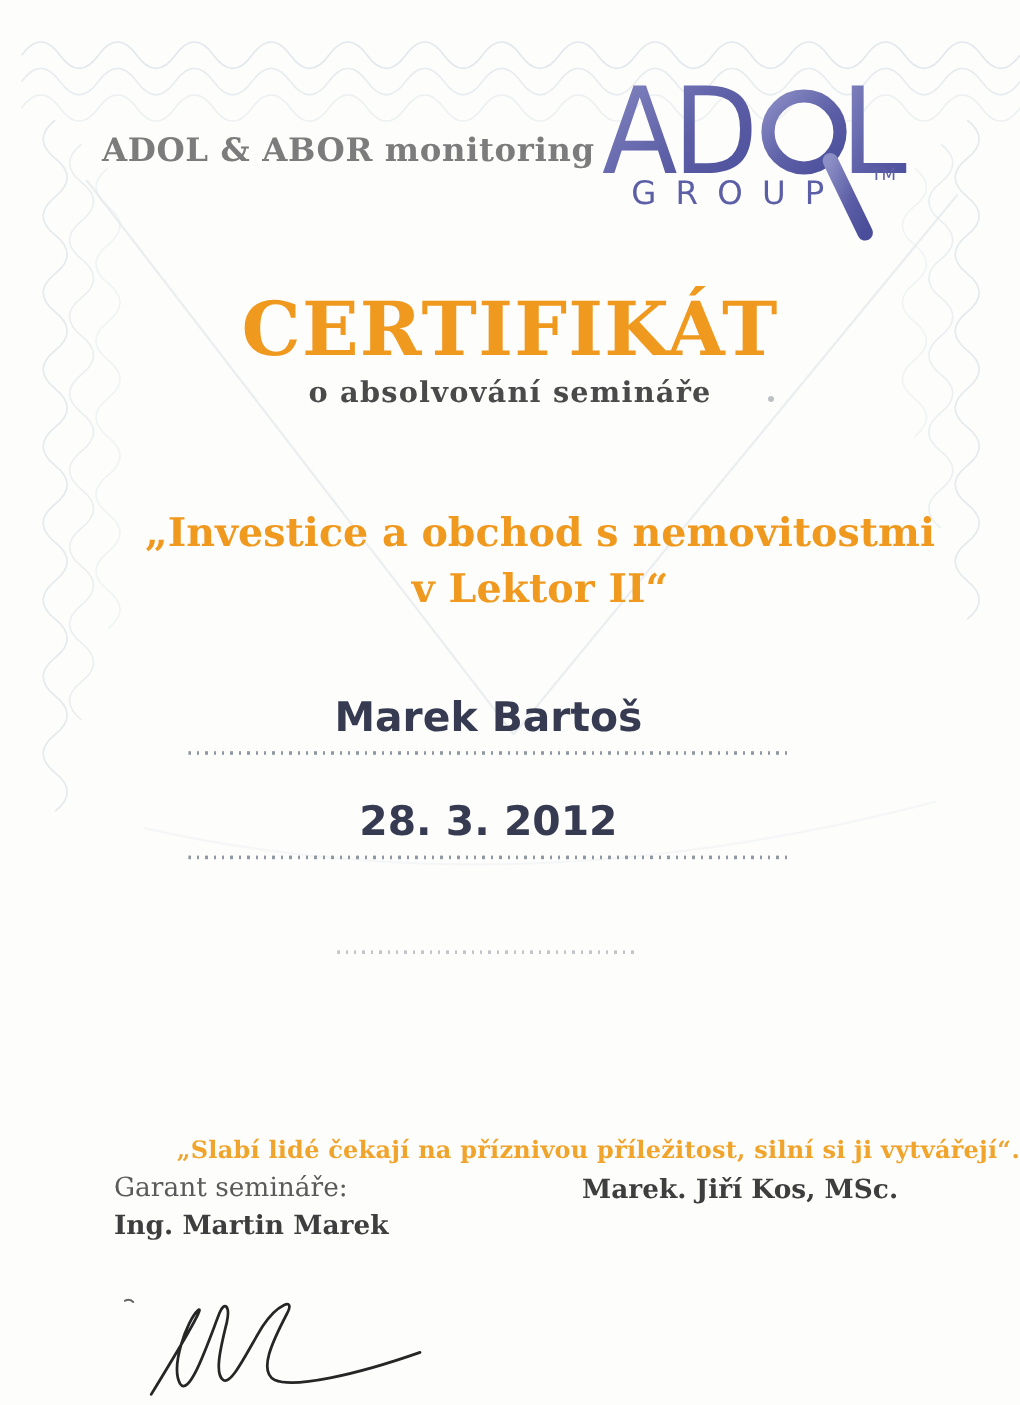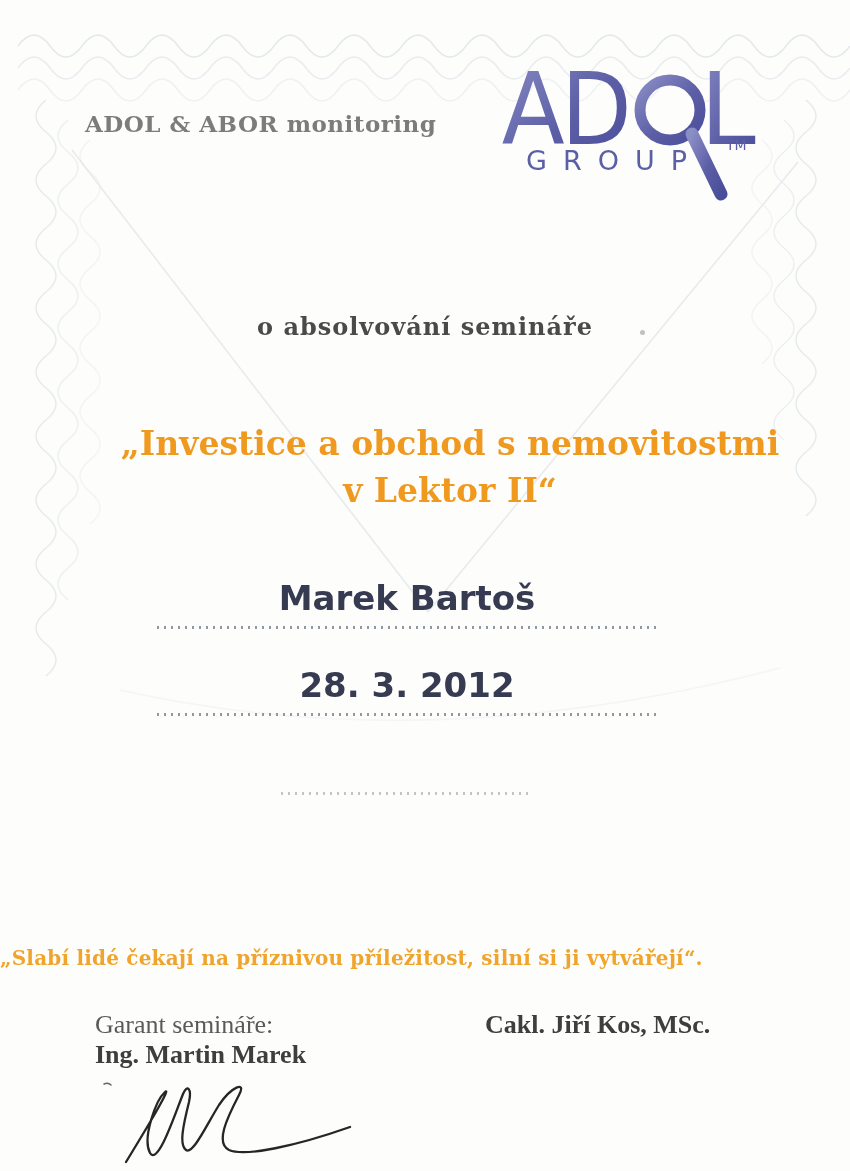--- a/index.html
+++ b/index.html
@@ -13,21 +13,21 @@
     --orange:#F0991F;
     --navy:#363B52;
     --gray-text:#7C7C7C;
     --dark-text:#4A4A4A;
     --logo-blue:#5C5FA6;
     --dot-gray:#9098A2;
   }
   .watermark{position:absolute;inset:0;pointer-events:none;}
   .brand{
     position:absolute;left:85px;top:110px;
-    font-weight:bold;font-size:23px;letter-spacing:.5px;
+    font-weight:bold;font-size:27px;letter-spacing:.5px;
     color:var(--gray-text,#7C7C7C);
   }
   .logo{position:absolute;left:498px;top:48px;width:285px;height:170px;}
   .heading{
     position:absolute;left:0;top:238px;width:100%;
     text-align:center;font-weight:bold;font-size:62px;letter-spacing:1px;
     color:var(--orange,#F0991F);
   }
   .subheading{
     position:absolute;left:0;top:312px;width:100%;
@@ -54,24 +54,24 @@
     font-weight:bold;font-size:34px;color:var(--navy,#363B52);
   }
   .dotline{
     height:3px;width:500px;margin:8px auto 0 auto;
     background-image:repeating-linear-gradient(to right,var(--dot-gray,#9098A2) 0 2px,transparent 2px 7px);
   }
   .dotline.short{width:252px;opacity:.55;margin-top:76px;}
   .date-line{margin-top:36px;}
   .quote{
     position:absolute;left:0;top:946px;width:100%;
-    text-align:left;font-weight:bold;font-size:20px;letter-spacing:.2px;
+    text-align:right;font-weight:bold;font-size:20px;letter-spacing:.2px;
     color:#F0A42C;
   }
-  .footer-col{position:absolute;top:1010px;font-size:26px;line-height:30px;color:#5A5A5A;font-family:Liberation Serif, serif;}
+  .footer-col{position:absolute;top:976px;font-size:22px;line-height:30px;color:#5A5A5A;}
   .footer-col .name{font-weight:bold;color:#3E3E3E;}
   .footer-col.left{left:95px;}
   .footer-col.right{left:485px;}
   .signature{position:absolute;left:98px;top:1080px;width:270px;height:91px;}
 </style>
 </head>
 <body>
 
 <div class="page" style="--orange: #F0991F; --navy: #363B52; --gray-text: #7C7C7C; --dark-text: #4A4A4A; --logo-blue: #5C5FA6; --dot-gray: #9098A2;">
 
@@ -114,20 +114,21 @@
       <text x="28" y="122" font-size="27" letter-spacing="16" fill="#5C5FA6">GROUP</text>
       <text x="228" y="102" font-size="14" letter-spacing="0" fill="#5C5FA6">TM</text>
     </g>
 
     <g>
       <circle cx="172" cy="62" r="30" fill="none" stroke="url(#lg)" stroke-width="11"></circle>
       <line x1="194" y1="86" x2="223" y2="146" stroke="url(#lg)" stroke-width="13" stroke-linecap="round"></line>
     </g>
   </svg>
 
+  <div class="heading">CERTIFIKÁT</div>
   <div class="subheading">o absolvování semináře</div>
   <div class="scan-dot"></div>
 
   <div class="seminar">
     <div>„Investice a obchod s nemovitostmi</div>
     <div>v Lektor II“</div>
   </div>
 
   <div class="mid">
     <div class="big-line">Marek Bartoš</div>
@@ -137,21 +138,21 @@
     <div class="dotline short"></div>
   </div>
 
   <div class="quote">„Slabí lidé čekají na příznivou příležitost, silní si ji vytvářejí“.</div>
 
   <div class="footer-col left">
     <div>Garant semináře:</div>
     <div class="name">Ing. Martin Marek</div>
   </div>
   <div class="footer-col right">
-    <div class="name">Cakl. Jiří Kos, MSc.</div>
+    <div class="name">Marek. Jiří Kos, MSc.</div>
   </div>
 
   <svg class="signature" viewBox="0 0 270 91" aria-hidden="true">
     <path fill="none" stroke="#262626" stroke-width="2.3" stroke-linecap="round" d="M28,82
          C50,46 74,6 67,12
          C58,20 44,58 52,73
          C60,86 77,34 85,14
          C89,4 94,8 91,22
          C85,46 81,65 88,70
          C95,75 109,44 121,25

